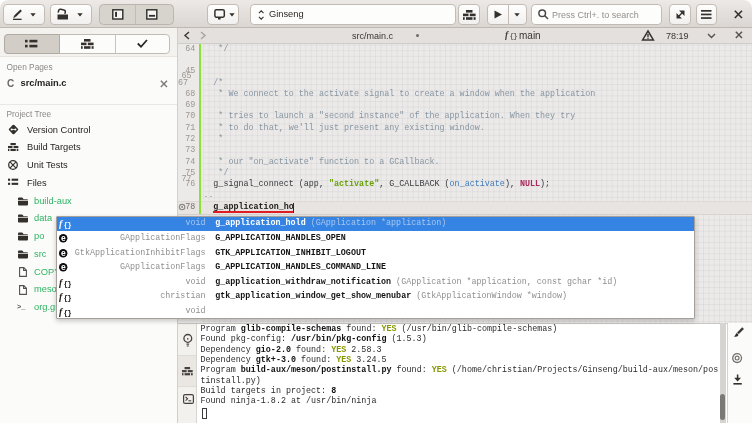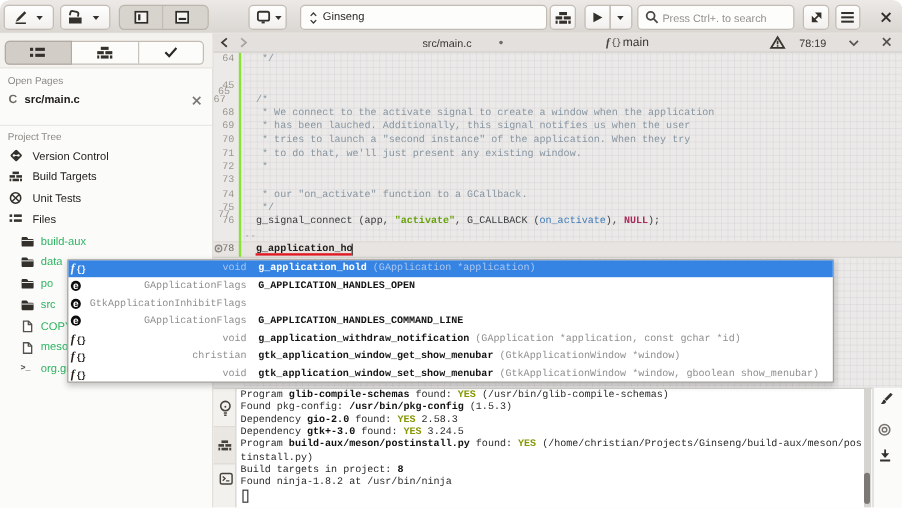--- a/index.html
+++ b/index.html
@@ -257,21 +257,20 @@
 <div class="a m" style="left:178px;top:179.2px;width:17.2px;line-height:11.3px;text-align:right;color:#9b978f">76</div>
 <div class="a m" style="left:178px;top:174px;width:17.2px;line-height:11.3px;text-align:center;color:#9b978f">77</div>
 <div class="a m" style="left:178px;top:201.8px;width:17.2px;line-height:11.3px;text-align:right;color:#76726b">78</div>
 <svg class="a" style="left:179.3px;top:204.3px" width="7" height="7">
       <circle cx="3.1" cy="3.1" r="2.7" fill="none" stroke="#8d8984" stroke-width="1.1"></circle>
       <circle cx="3.1" cy="3.1" r="1" fill="#8d8984"></circle>
     </svg>
 <div class="a m" style="left:203.3px;top:43.6px;line-height:11.3px;color:#36393d"><span style="color:#8796a2">   */</span></div>
 <div class="a m" style="left:203.3px;top:77.5px;line-height:11.3px;color:#36393d"><span style="color:#8796a2">  /*</span></div>
 <div class="a m" style="left:203.3px;top:88.8px;line-height:11.3px;color:#36393d"><span style="color:#8796a2">   * We connect to the activate signal to create a window when the application</span></div>
-<div class="a m" style="left:203.3px;top:100.1px;line-height:11.3px;color:#36393d"><span style="color:#8796a2">   * has been lauched. Additionally, this signal notifies us when the user</span></div>
 <div class="a m" style="left:203.3px;top:111.4px;line-height:11.3px;color:#36393d"><span style="color:#8796a2">   * tries to launch a "second instance" of the application. When they try</span></div>
 <div class="a m" style="left:203.3px;top:122.7px;line-height:11.3px;color:#36393d"><span style="color:#8796a2">   * to do that, we'll just present any existing window.</span></div>
 <div class="a m" style="left:203.3px;top:134.0px;line-height:11.3px;color:#36393d"><span style="color:#8796a2">   *</span></div>
 <div class="a m" style="left:203.3px;top:156.6px;line-height:11.3px;color:#36393d"><span style="color:#8796a2">   * our "on_activate" function to a GCallback.</span></div>
 <div class="a m" style="left:203.3px;top:167.9px;line-height:11.3px;color:#36393d"><span style="color:#8796a2">   */</span></div>
 <div class="a m" style="left:203.3px;top:179.2px;line-height:11.3px;color:#36393d">  g_signal_connect (app, <b style="color:#67a10b">"activate"</b>, G_CALLBACK (<span style="color:#3d7ab8">on_activate</span>), <b style="color:#a92a5c">NULL</b>);</div>
 <div class="a" style="left:205px;top:195.5px;width:1.8px;height:1.8px;border-radius:50%;background:#b3b0ac"></div>
 <div class="a" style="left:210.4px;top:195.5px;width:1.8px;height:1.8px;border-radius:50%;background:#b3b0ac"></div>
 <div class="a m" style="left:203.3px;top:201.8px;line-height:11.3px;color:#1e1d1c;font-weight:bold">  g_application_ho</div>
 <div class="a" style="left:213.3px;top:211.3px;width:79.5px;height:1.3px;background:#e01b24"></div>
@@ -338,20 +337,21 @@
       <circle cx="4.2" cy="4.2" r="4.2" fill="#0c0c0c"></circle>
       <text x="4.3" y="7.2" text-anchor="middle" font-family="Liberation Sans,sans-serif" font-weight="bold" font-size="8.5px" fill="#fff">e</text>
     </svg>
 <div class="a m" style="left:70px;top:232.9px;width:135.5px;text-align:right;line-height:11px;color:#8f8f8f">GApplicationFlags</div>
 <div class="a m" style="left:215.2px;top:232.9px;line-height:11px"><b style="color:#141414">G_APPLICATION_HANDLES_OPEN</b><span style="color:#8f8f8f"></span></div>
 <svg class="a" style="left:59.3px;top:248.79999999999998px" width="9" height="9">
       <circle cx="4.2" cy="4.2" r="4.2" fill="#0c0c0c"></circle>
       <text x="4.3" y="7.2" text-anchor="middle" font-family="Liberation Sans,sans-serif" font-weight="bold" font-size="8.5px" fill="#fff">e</text>
     </svg>
 <div class="a m" style="left:70px;top:247.5px;width:135.5px;text-align:right;line-height:11px;color:#8f8f8f">GtkApplicationInhibitFlags</div>
+<div class="a m" style="left:215.2px;top:247.5px;line-height:11px"><b style="color:#141414">GTK_APPLICATION_INHIBIT_LOGOUT</b><span style="color:#8f8f8f"></span></div>
 <svg class="a" style="left:59.3px;top:263.4px" width="9" height="9">
       <circle cx="4.2" cy="4.2" r="4.2" fill="#0c0c0c"></circle>
       <text x="4.3" y="7.2" text-anchor="middle" font-family="Liberation Sans,sans-serif" font-weight="bold" font-size="8.5px" fill="#fff">e</text>
     </svg>
 <div class="a m" style="left:70px;top:262.1px;width:135.5px;text-align:right;line-height:11px;color:#8f8f8f">GApplicationFlags</div>
 <div class="a m" style="left:215.2px;top:262.1px;line-height:11px"><b style="color:#141414">G_APPLICATION_HANDLES_COMMAND_LINE</b><span style="color:#8f8f8f"></span></div>
 <svg class="a" style="left:59px;top:277.5px" width="12" height="10">
       <text x="0" y="8" font-family="Liberation Serif,serif" font-style="italic" font-weight="bold" font-size="10px" fill="#23201c">f</text>
       <text x="4.6" y="7.6" font-family="Liberation Mono,monospace" font-weight="bold" font-size="7.5px" letter-spacing="-0.8" fill="#23201c">{}</text>
     </svg>
@@ -361,13 +361,12 @@
       <text x="0" y="8" font-family="Liberation Serif,serif" font-style="italic" font-weight="bold" font-size="10px" fill="#23201c">f</text>
       <text x="4.6" y="7.6" font-family="Liberation Mono,monospace" font-weight="bold" font-size="7.5px" letter-spacing="-0.8" fill="#23201c">{}</text>
     </svg>
 <div class="a m" style="left:70px;top:291.3px;width:135.5px;text-align:right;line-height:11px;color:#8f8f8f">christian</div>
 <div class="a m" style="left:215.2px;top:291.3px;line-height:11px"><b style="color:#141414">gtk_application_window_get_show_menubar</b><span style="color:#8f8f8f"> (GtkApplicationWindow *window)</span></div>
 <svg class="a" style="left:59px;top:306.7px" width="12" height="10">
       <text x="0" y="8" font-family="Liberation Serif,serif" font-style="italic" font-weight="bold" font-size="10px" fill="#23201c">f</text>
       <text x="4.6" y="7.6" font-family="Liberation Mono,monospace" font-weight="bold" font-size="7.5px" letter-spacing="-0.8" fill="#23201c">{}</text>
     </svg>
 <div class="a m" style="left:70px;top:305.9px;width:135.5px;text-align:right;line-height:11px;color:#8f8f8f">void</div>
-<div class="a m" style="left:215.2px;top:305.9px;line-height:11px"><b style="color:#141414">gtk_application_window_set_show_menubar</b><span style="color:#8f8f8f"> (GtkApplicationWindow *window, gboolean show_menubar)</span></div>
 </div>
 </body></html>

